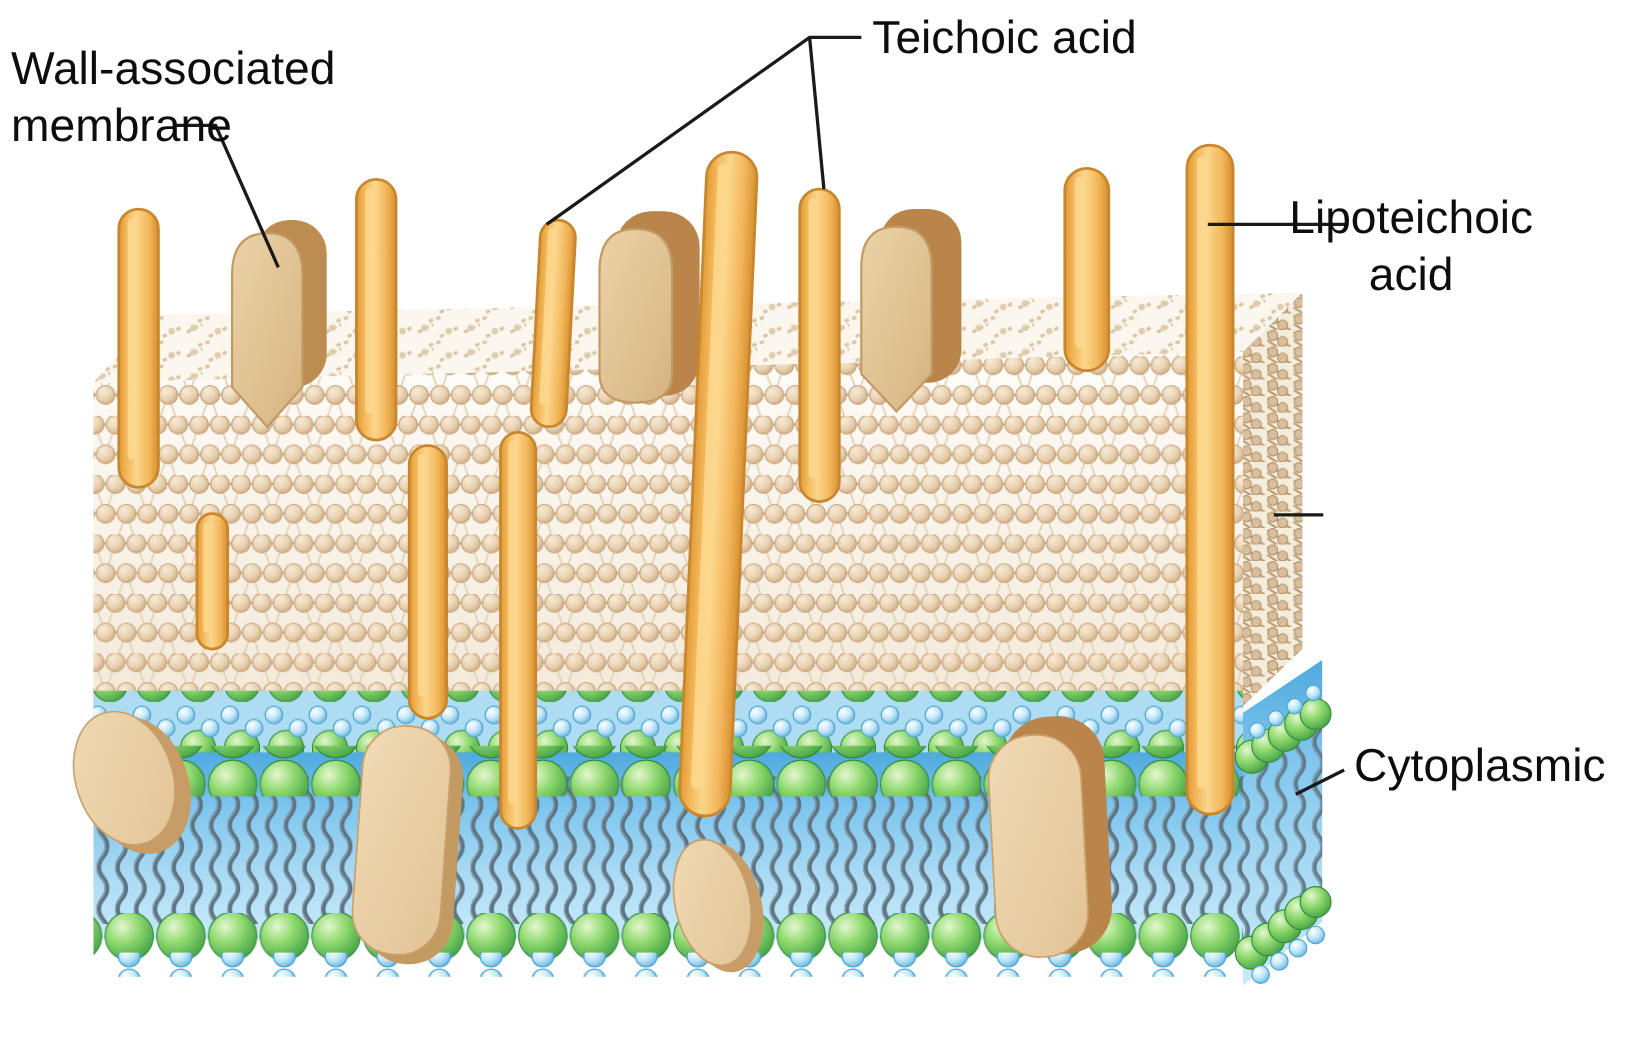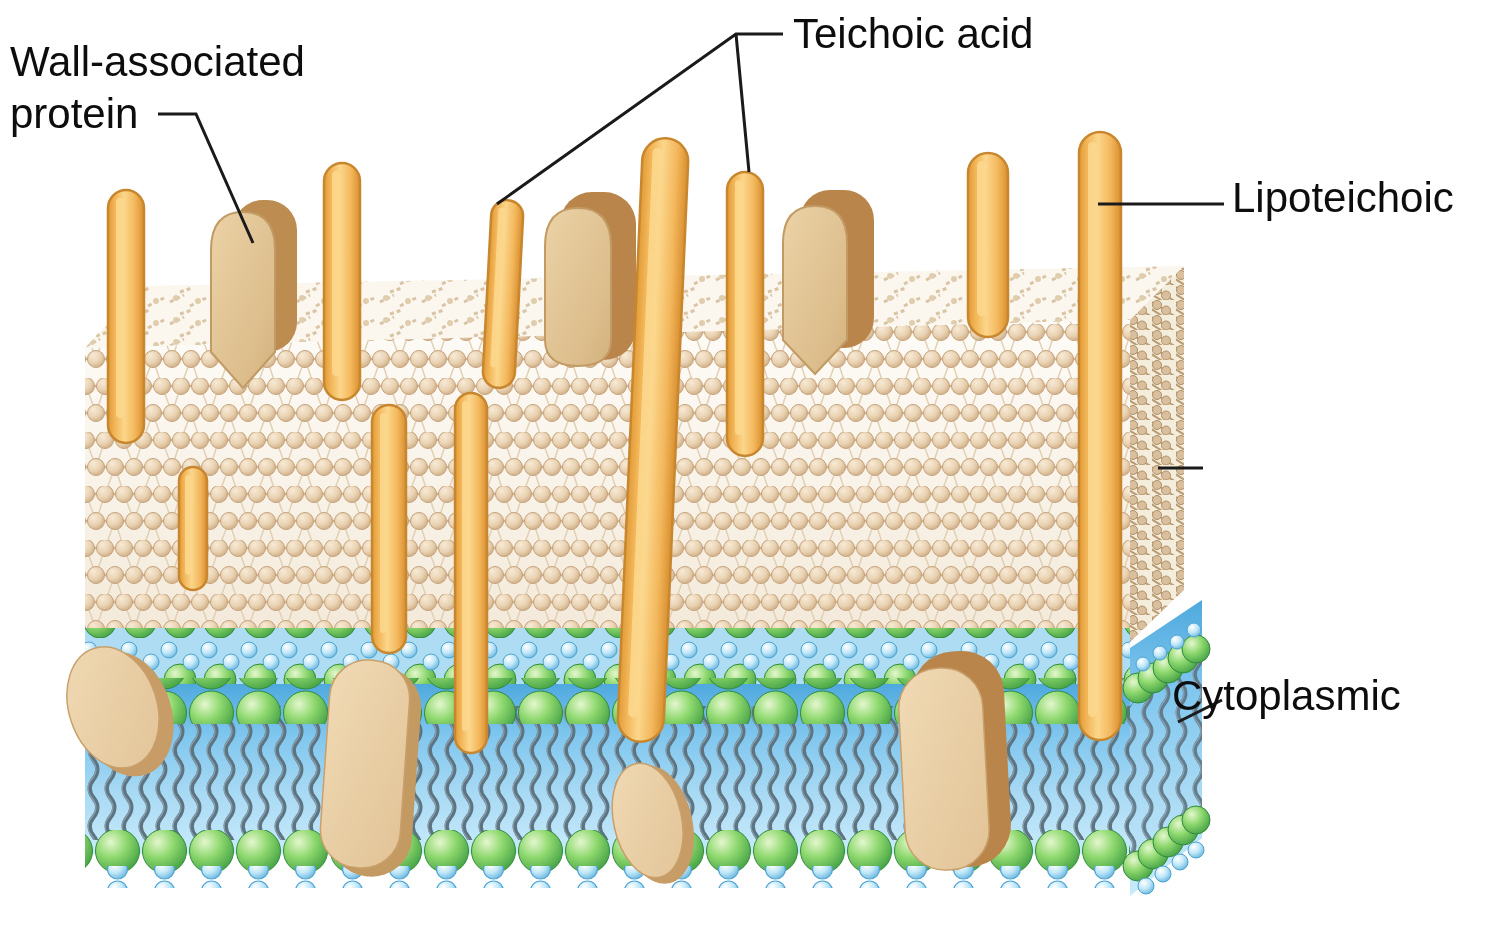--- a/index.html
+++ b/index.html
@@ -239,29 +239,30 @@
     <path d="M158,114 H196 L253,243"></path>
     <path d="M783,34 H736 L497,204 M736,34 L749,172"></path>
     <path d="M1224,204 H1098"></path>
     <path d="M1203,468 H1158"></path>
     <path d="M1222,700 L1178,722"></path>
   </g>
 </svg>
 
   <div class="lbl" style="left:10px;top:36px;">
     <div>Wall-associated</div>
-    <div>protein</div>
+    <div>membrane</div>
   </div>
 
   <div class="lbl" style="left:793px;top:8px;">
     <div>Teichoic acid</div>
   </div>
 
-  <div class="lbl" style="left:1232px;top:172px;text-align:center;">
+  <div class="lbl" style="left:1172px;top:172px;text-align:center;">
     <div>Lipoteichoic</div>
-  </div>
-
-
-  <div class="lbl" style="left:1172px;top:670px;">
+    <div>acid</div>
+  </div>
+
+
+  <div class="lbl" style="left:1231px;top:670px;">
     <div>Cytoplasmic</div>
   </div>
 
 </div>
 
 </body></html>

